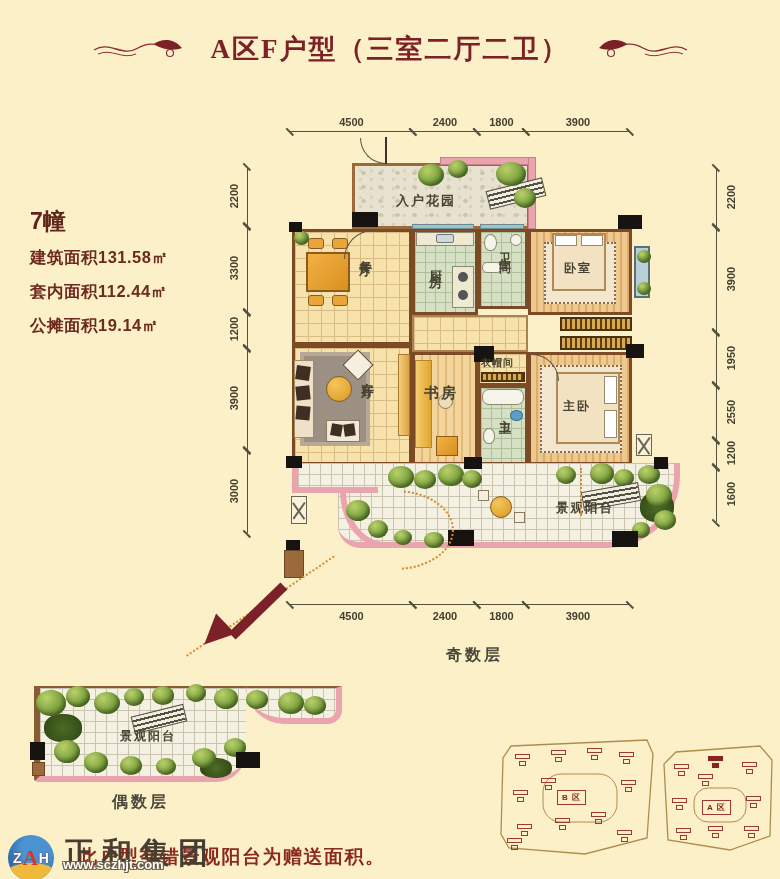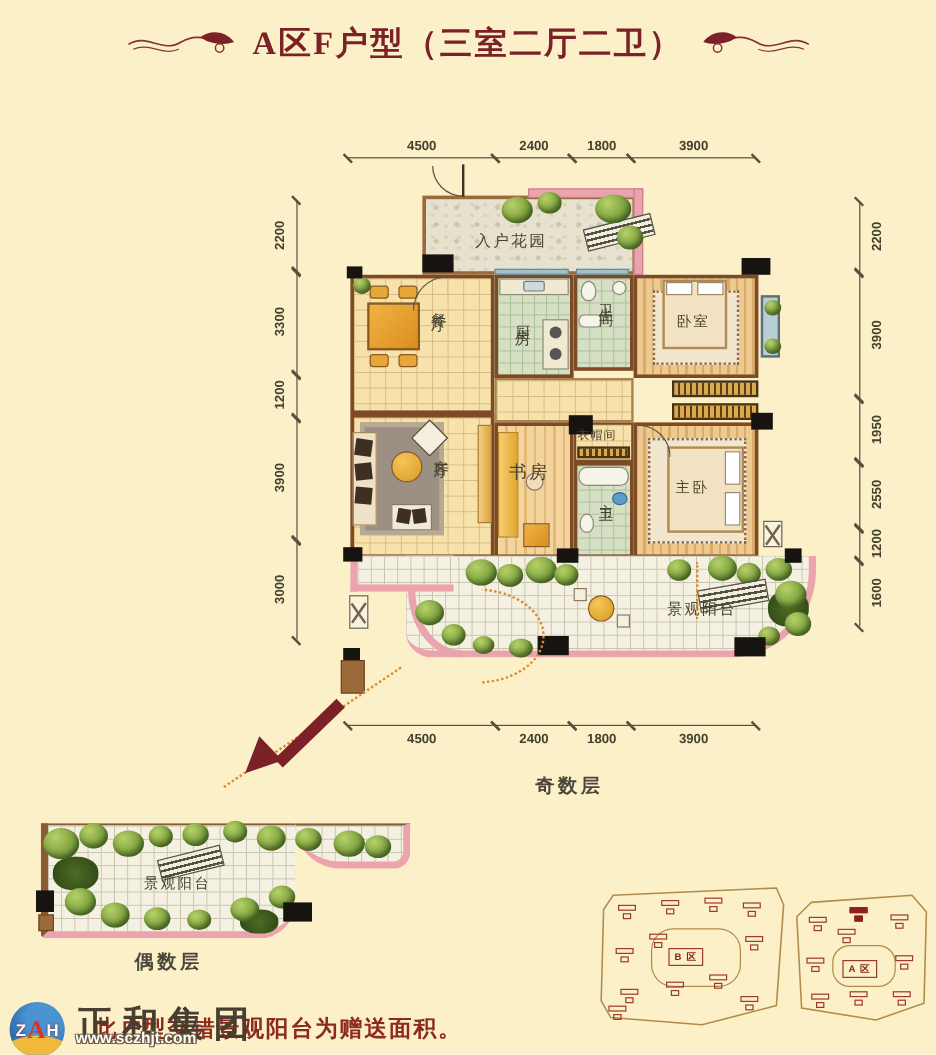--- a/index.html
+++ b/index.html
@@ -2,21 +2,21 @@
 <html><head>
 <meta charset="utf-8">
 <style>
   html,body{margin:0;padding:0;}
   .page{position:relative;width:780px;height:879px;background:#fbf0c8;overflow:hidden;
         font-family:"Liberation Sans",sans-serif;}
   
   .title-row{position:absolute;left:0;top:18px;width:780px;display:flex;justify-content:center;
              align-items:center;gap:14px;}
   .title{font-family:"Liberation Serif",serif;font-weight:700;font-size:27px;color:#7b2127;
-         letter-spacing:2px;margin:0;}
+         letter-spacing:2px;margin:13px;}
   
   .info{position:absolute;left:30px;top:206px;color:#6d2a1f;}
   .info .bld{font-size:23px;font-weight:800;margin-bottom:10px;color:#5f241b;}
   .info .ln{font-size:16.5px;font-weight:700;margin-bottom:12px;letter-spacing:.5px;}
   
   .dim{position:absolute;color:#45412f;}
   .dim.h{height:0;border-top:1.5px solid #56503e;}
   .dim.v{width:0;border-left:1.5px solid #56503e;}
   .dim i{position:absolute;width:10px;height:1.5px;background:#56503e;transform:rotate(45deg);}
   .dim.h i.l{left:-5px;top:-1.5px;} .dim.h i.r{right:-5px;top:-1.5px;}
@@ -33,21 +33,21 @@
   .grid-green{background-color:#d6e0c4;background-image:linear-gradient(#aec09a 1px,transparent 1px),
      linear-gradient(90deg,#aec09a 1px,transparent 1px);background-size:10px 10px;}
   .grid-white{background-color:#f4f1e3;background-image:linear-gradient(#c9c4ae 1px,transparent 1px),
      linear-gradient(90deg,#c9c4ae 1px,transparent 1px);background-size:11px 11px;}
   .pebble{background-color:#e7e2cf;background-image:radial-gradient(#cdc6ab 2px,transparent 2.6px),
      radial-gradient(#d8d2b9 1.5px,transparent 2px);background-size:17px 14px,11px 9px;}
   .woodv{background:repeating-linear-gradient(90deg,#eec98f 0 5px,#dcab67 5px 7px);}
   .woodl{background:repeating-linear-gradient(90deg,#f2d49c 0 6px,#e3b977 6px 8px);}
   .closet{background:repeating-linear-gradient(90deg,#d9a94e 0 3px,#5f3d14 3px 5px);
           border:2px solid #4a3210;box-sizing:border-box;position:absolute;}
-  .rlabel{position:absolute;font-size:13px;font-weight:400;color:#474330;letter-spacing:2px;z-index:6;}
+  .rlabel{position:absolute;font-size:13px;font-weight:700;color:#474330;letter-spacing:2px;z-index:6;}
   .vert{writing-mode:vertical-rl;letter-spacing:4px;}
   .col{position:absolute;background:#171310;z-index:5;}
   .post{position:absolute;background:#9b6a3b;border:1px solid #6e4722;box-sizing:border-box;z-index:4;}
   .pink{position:absolute;background:#eba4ad;border:1px solid #c8818c;box-sizing:border-box;z-index:3;}
   .tree{position:absolute;border-radius:50%;z-index:5;
         background:radial-gradient(circle at 35% 30%,#b9d06a,#7da33f 55%,#4c7423);
         box-shadow:inset -2px -3px 4px rgba(0,0,0,.35);}
   .bush{position:absolute;border-radius:45%;z-index:4;
         background:radial-gradient(circle,#4e6b24,#2c4414);}
   .bench{position:absolute;border:1px solid #55503f;z-index:5;
@@ -108,20 +108,26 @@
     </svg>
     <h1 class="title">A区F户型（三室二厅二卫）</h1>
     <svg width="92" height="26" viewBox="0 0 92 26" style="transform:scaleX(-1)">
       <path d="M2,14 C18,4 30,22 46,12 C58,5 66,9 74,12" stroke="#8a3036" fill="none" stroke-width="1.4"></path>
       <path d="M6,18 C20,12 30,24 44,18" stroke="#8a3036" fill="none" stroke-width="1"></path>
       <path d="M90,12 C82,2 70,2 62,8 C70,14 82,15 90,12 Z" fill="#7b2127"></path>
       <circle cx="78" cy="17" r="3.5" stroke="#8a3036" fill="none" stroke-width="1.2"></circle>
     </svg>
   </div>
 
+  <div class="info">
+    <div class="bld">7幢</div>
+    <div class="ln">建筑面积131.58㎡</div>
+    <div class="ln">套内面积112.44㎡</div>
+    <div class="ln">公摊面积19.14㎡</div>
+  </div>
 
   <div class="dim h" style="left:290px;top:131px;width:123px">
       <i class="l"></i>
       <i class="r"></i>
       <b>4500</b>
     </div>
   <div class="dim h" style="left:413px;top:131px;width:64px">
       <i class="l"></i>
       <i class="r"></i>
       <b>2400</b>

